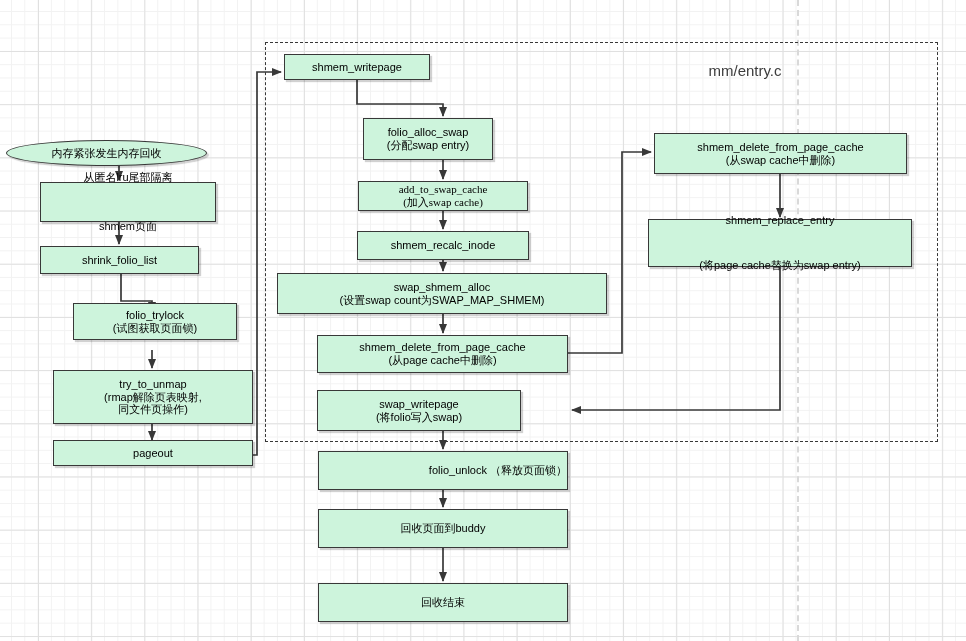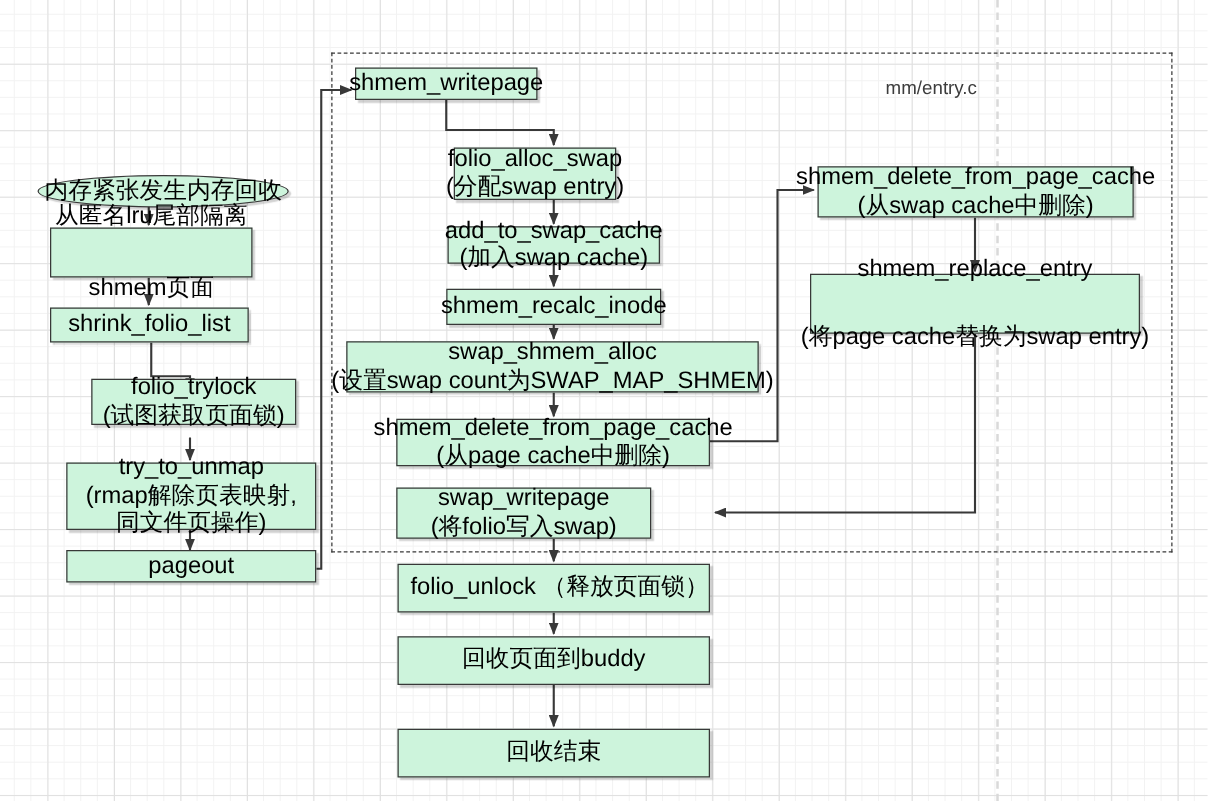--- a/index.html
+++ b/index.html
@@ -55,21 +55,21 @@
   }
   #nodes-layer{position:absolute;left:0;top:0;width:966px;height:641px;z-index:3;}
   .node{
     position:absolute;
     box-sizing:border-box;
     background:var(--node-fill);
     border:1.6px solid var(--node-border);
     box-shadow:2px 2px 1px rgba(0,0,0,0.18);
     display:flex;flex-direction:column;align-items:center;justify-content:center;
     text-align:center;
-    font-size:19px;line-height:1.18;color:#000;
+    font-size:11px;line-height:1.18;color:#000;
     white-space:nowrap;
   }
   .node.ellipse{border-radius:50%;}
 </style>
 </head>
 <body>
 
 <div id="canvas">
   <div id="page-divider"></div>
   <div id="group-box"></div>
@@ -92,24 +92,24 @@
       <polyline points="443,260 443,271" class="edge" marker-end="url(#arrow)"></polyline>
       <polyline points="443,314 443,333" class="edge" marker-end="url(#arrow)"></polyline>
       <polyline points="568,353 622,353 622,152 651,152" class="edge" marker-end="url(#arrow)"></polyline>
       <polyline points="780,174 780,217" class="edge" marker-end="url(#arrow)"></polyline>
       <polyline points="780,267 780,410 572,410" class="edge" marker-end="url(#arrow)"></polyline>
       <polyline points="443,431 443,449" class="edge" marker-end="url(#arrow)"></polyline>
       <polyline points="443,490 443,507" class="edge" marker-end="url(#arrow)"></polyline>
       <polyline points="443,548 443,581" class="edge" marker-end="url(#arrow)"></polyline>
     </svg>
   <div id="nodes-layer">
-      <div class="node ellipse" style="left: 30px; top: 140px; width: 201px; height: 26px;">
+      <div class="node ellipse" style="left: 6px; top: 140px; width: 201px; height: 26px;">
         <div>内存紧张发生内存回收</div>
       </div>
-      <div class="node" style="left: 40px; top: 182px; width: 162px; height: 40px; gap: 36px;">
+      <div class="node" style="left: 40px; top: 182px; width: 176px; height: 40px; gap: 36px;">
         <div>从匿名lru尾部隔离</div>
         <div>shmem页面</div>
       </div>
       <div class="node" style="left: 40px; top: 246px; width: 159px; height: 28px;">
         <div>shrink_folio_list</div>
       </div>
       <div class="node" style="left: 73px; top: 303px; width: 164px; height: 37px;">
         <div>folio_trylock</div>
         <div>(试图获取页面锁)</div>
       </div>
@@ -121,21 +121,21 @@
       <div class="node" style="left: 53px; top: 440px; width: 200px; height: 26px;">
         <div>pageout</div>
       </div>
       <div class="node" style="left: 284px; top: 54px; width: 146px; height: 26px;">
         <div>shmem_writepage</div>
       </div>
       <div class="node" style="left: 363px; top: 118px; width: 130px; height: 42px;">
         <div>folio_alloc_swap</div>
         <div>(分配swap entry)</div>
       </div>
-      <div class="node" style="left: 358px; top: 181px; width: 170px; height: 30px;">
+      <div class="node" style="left: 358px; top: 181px; width: 170px; height: 30px; font-family: Liberation Serif, serif;">
         <div>add_to_swap_cache</div>
         <div>(加入swap cache)</div>
       </div>
       <div class="node" style="left: 357px; top: 231px; width: 172px; height: 29px;">
         <div>shmem_recalc_inode</div>
       </div>
       <div class="node" style="left: 277px; top: 273px; width: 330px; height: 41px;">
         <div>swap_shmem_alloc</div>
         <div>(设置swap count为SWAP_MAP_SHMEM)</div>
       </div>

